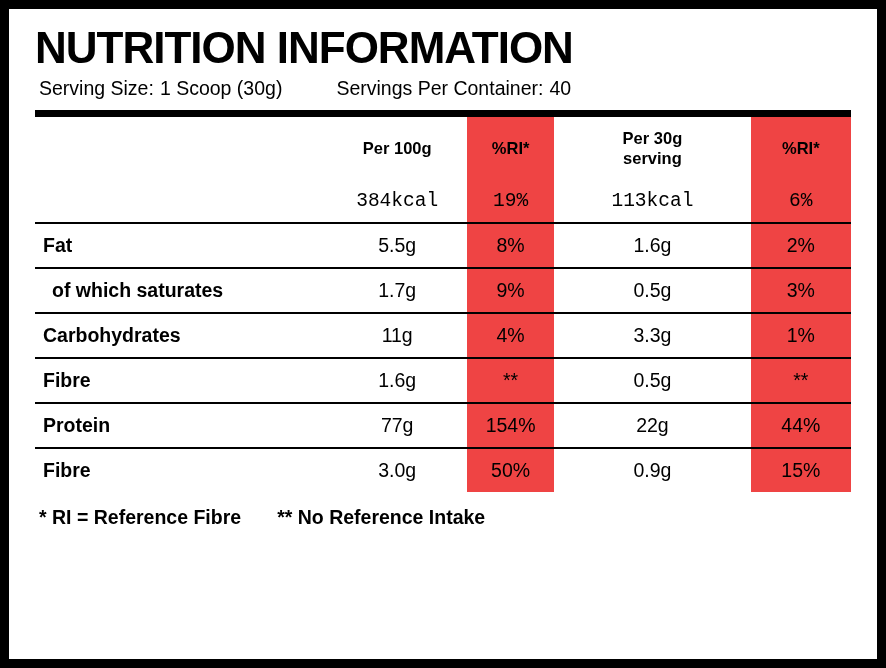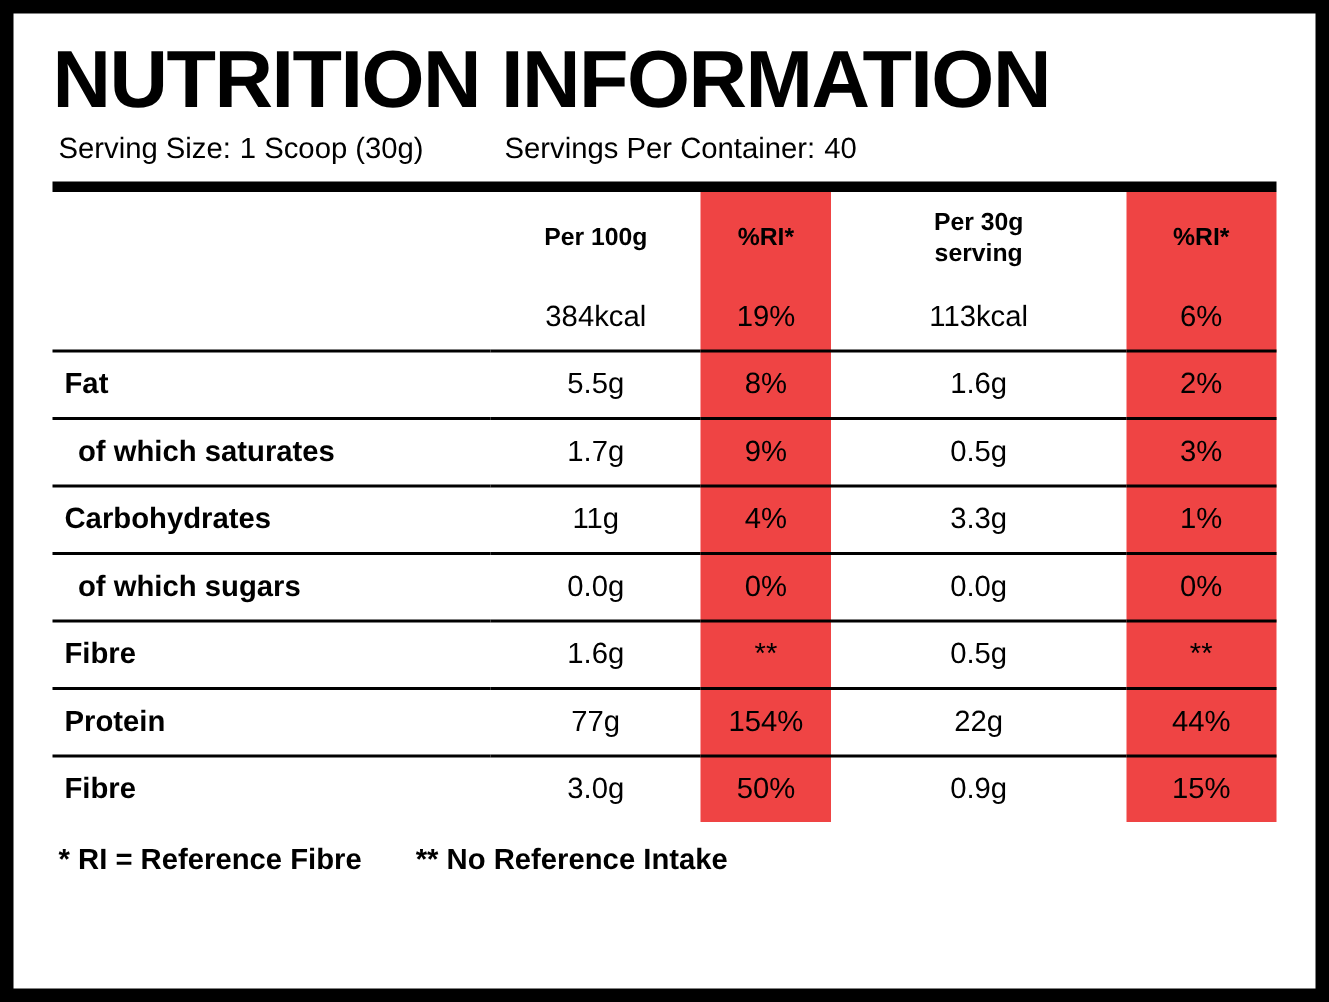--- a/index.html
+++ b/index.html
@@ -16,21 +16,21 @@
   }
   .panel {
     box-sizing: border-box;
     width: 886px;
     height: 668px;
     border: 9px solid #000000;
     background: #ffffff;
     padding: 10px 26px 0 26px;
   }
   .title {
-    font-size: 54px;
+    font-size: 44px;
     font-weight: bold;
     letter-spacing: -1px;
     line-height: 1.05;
     margin: 6px 0 2px 0;
     white-space: nowrap;
   }
   .serving-line {
     display: flex;
     align-items: baseline;
     font-size: 19.5px;
@@ -78,21 +78,21 @@
   }
   .hdr-row th.name-h { text-align: left; }
   .shade { background: #ef4444; }
 
   .data-row td {
     height: 43px;
     border-top: 2.5px solid #000000;
     text-align: center;
     font-size: 19.5px;
   }
-  .data-row.no-top td { border-top: none; }
+  .data-row.no-top td { border-top: none; font-family: Liberation Mono, monospace; }
   .data-row td.name {
     text-align: left;
     font-weight: bold;
     padding-left: 8px;
     font-size: 19.5px;
   }
   .data-row td.name.indent {
     padding-left: 17px;
   }
 
@@ -169,27 +169,20 @@
         <td class="shade">3%</td>
       </tr>
       <tr class="data-row">
         <td class="name">Carbohydrates</td>
         <td>11g</td>
         <td class="shade">4%</td>
         <td>3.3g</td>
         <td class="shade">1%</td>
       </tr>
       <tr class="data-row">
-        <td class="name indent">of which sugars</td>
-        <td>0.0g</td>
-        <td class="shade">0%</td>
-        <td>0.0g</td>
-        <td class="shade">0%</td>
-      </tr>
-      <tr class="data-row">
         <td class="name">Fibre</td>
         <td>1.6g</td>
         <td class="shade">**</td>
         <td>0.5g</td>
         <td class="shade">**</td>
       </tr>
       <tr class="data-row">
         <td class="name">Protein</td>
         <td>77g</td>
         <td class="shade">154%</td>

